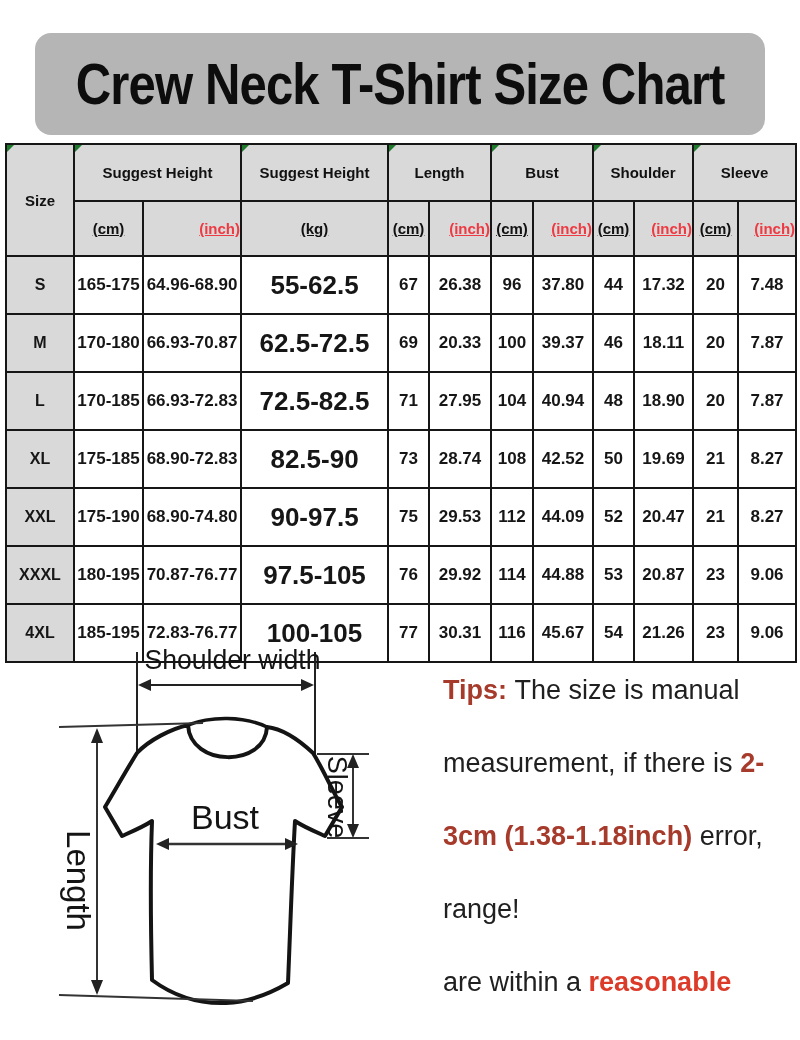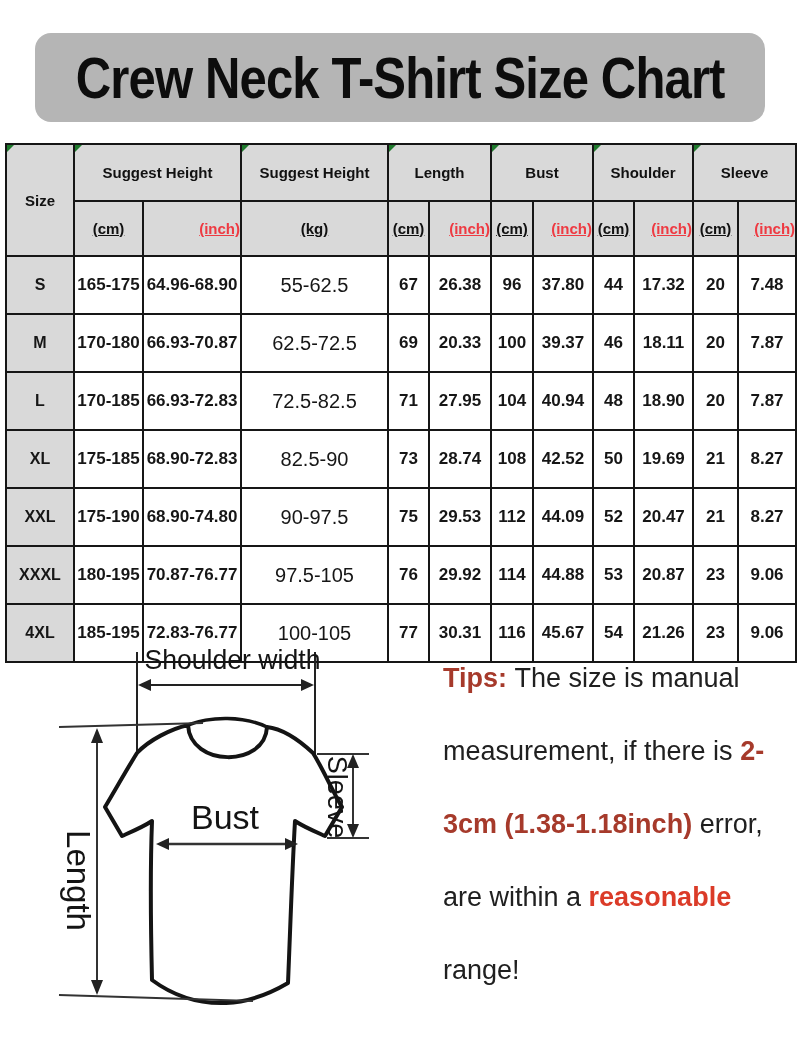--- a/index.html
+++ b/index.html
@@ -3,21 +3,21 @@
 <meta charset="utf-8">
 <style>
   html,body{margin:0;padding:0;}
   body{
     width:800px;height:1040px;position:relative;overflow:hidden;
     background:#ffffff;font-family:"Liberation Sans",sans-serif;color:#161616;
   }
 
   
   .banner{
-    position:absolute;left:35px;top:33px;width:730px;height:89px;
+    position:absolute;left:35px;top:33px;width:730px;height:102px;
     background:#b5b5b5;border-radius:16px;
     display:flex;align-items:center;justify-content:center;
   }
   .banner-text{
     font-size:57px;font-weight:800;color:#0d0d0d;white-space:nowrap;
     transform:scaleX(0.86);letter-spacing:-1px;
   }
 
   
   .tbl-wrap{position:absolute;left:5px;top:143px;}
@@ -26,21 +26,21 @@
     border:2px solid #161616;text-align:center;vertical-align:middle;
     padding:0;overflow:hidden;white-space:nowrap;
   }
   thead th{background:#d9d9d9;font-size:15px;font-weight:bold;color:#111;}
   thead tr.hr1 th{height:55px;}
   thead tr.hr2 th{height:53px;text-decoration:underline;}
   th.red{color:#ee3a42;text-align:right;}
   tbody td{height:56px;background:#ffffff;font-weight:bold;font-size:16px;}
   td.c-size{background:#d9d9d9;font-size:16px;font-weight:bold;}
   td.c-b{font-size:17px;font-weight:bold;}
-  td.c-kg{font-size:20px;font-weight:400;}
+  td.c-kg{font-size:26px;font-weight:700;}
   th.corner{position:relative;}
   th.corner::before{
     content:"";position:absolute;top:0;left:0;width:0;height:0;
     border-top:7px solid #1f7a2d;border-right:7px solid transparent;
   }
 
   
   .diagram{position:absolute;left:35px;top:648px;width:420px;height:392px;}
   .diagram svg{position:absolute;left:0;top:0;}
   .dia-label{
@@ -52,21 +52,21 @@
     left:352px;top:737px;width:120px;font-size:27px;
     transform:rotate(90deg);transform-origin:top left;
   }
   .lbl-length{
     left:97px;top:808px;width:145px;font-size:33px;
     transform:rotate(90deg);transform-origin:top left;
   }
 
   
   .tips{position:absolute;left:443px;top:658px;width:352px;}
-  .tips p{margin:0 0 33px 0;font-size:27px;line-height:40px;color:#202020;}
+  .tips p{margin:12px 0 33px 0;font-size:27px;line-height:40px;color:#202020;}
   .tips .tr{color:#a63a2b;font-weight:bold;}
   .tips .tbr{color:#db3b28;font-weight:bold;}
 </style>
 </head>
 <body>
 
 <div class="banner">
   <div class="banner-text">Crew Neck T-Shirt Size Chart</div>
 </div>
 
@@ -258,15 +258,15 @@
 
 <div class="dia-label lbl-shoulder">Shoulder width</div>
 <div class="dia-label lbl-bust">Bust</div>
 <div class="dia-label lbl-sleeve">Sleeve</div>
 <div class="dia-label lbl-length">Length</div>
 
 <div class="tips">
   <p><span class="tr">Tips: </span><span>The size is manual</span></p>
   <p><span>measurement, if there is </span><span class="tr">2-</span></p>
   <p><span class="tr">3cm (1.38-1.18inch)</span><span> error,</span></p>
+  <p><span>range!</span></p>
   <p><span>are within a </span><span class="tbr">reasonable</span></p>
-  <p><span>range!</span></p>
 </div>
 
 </body></html>

